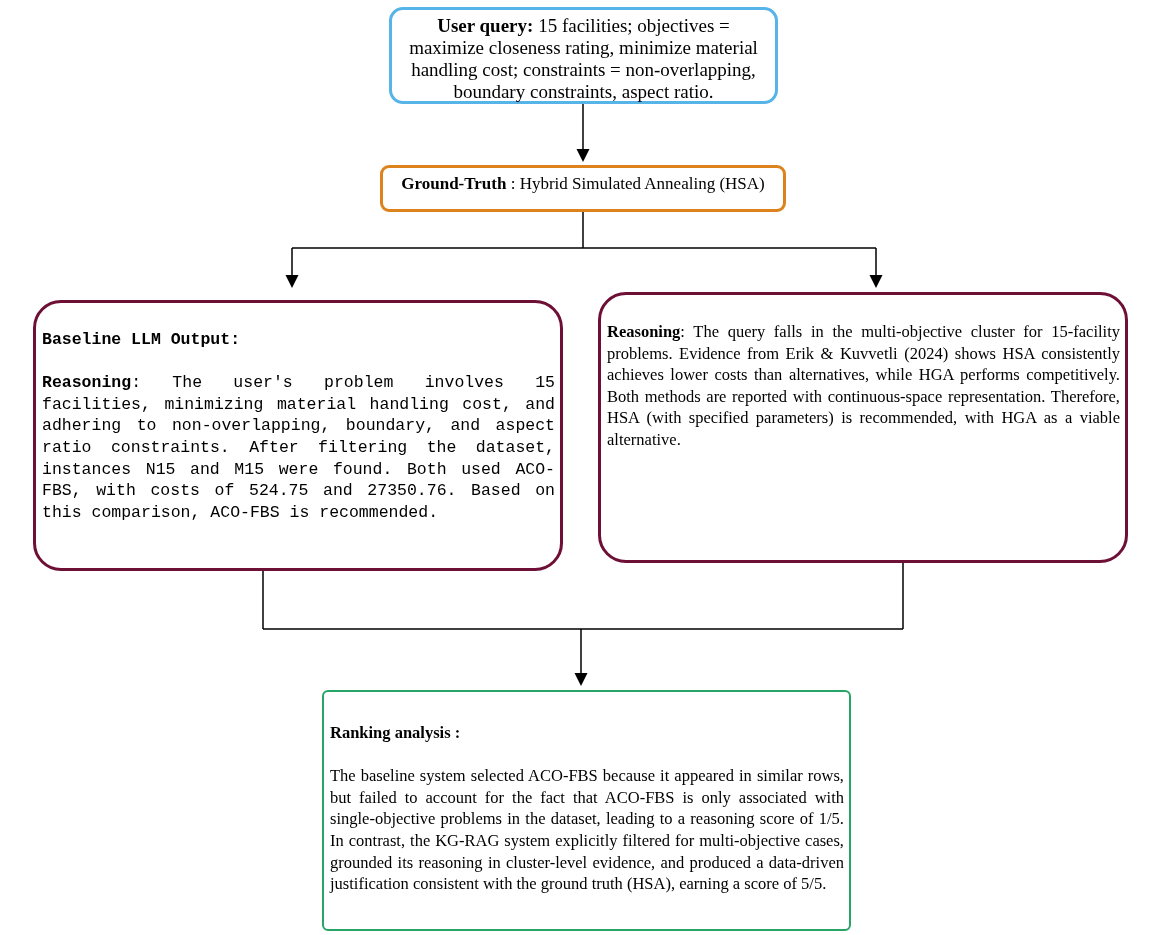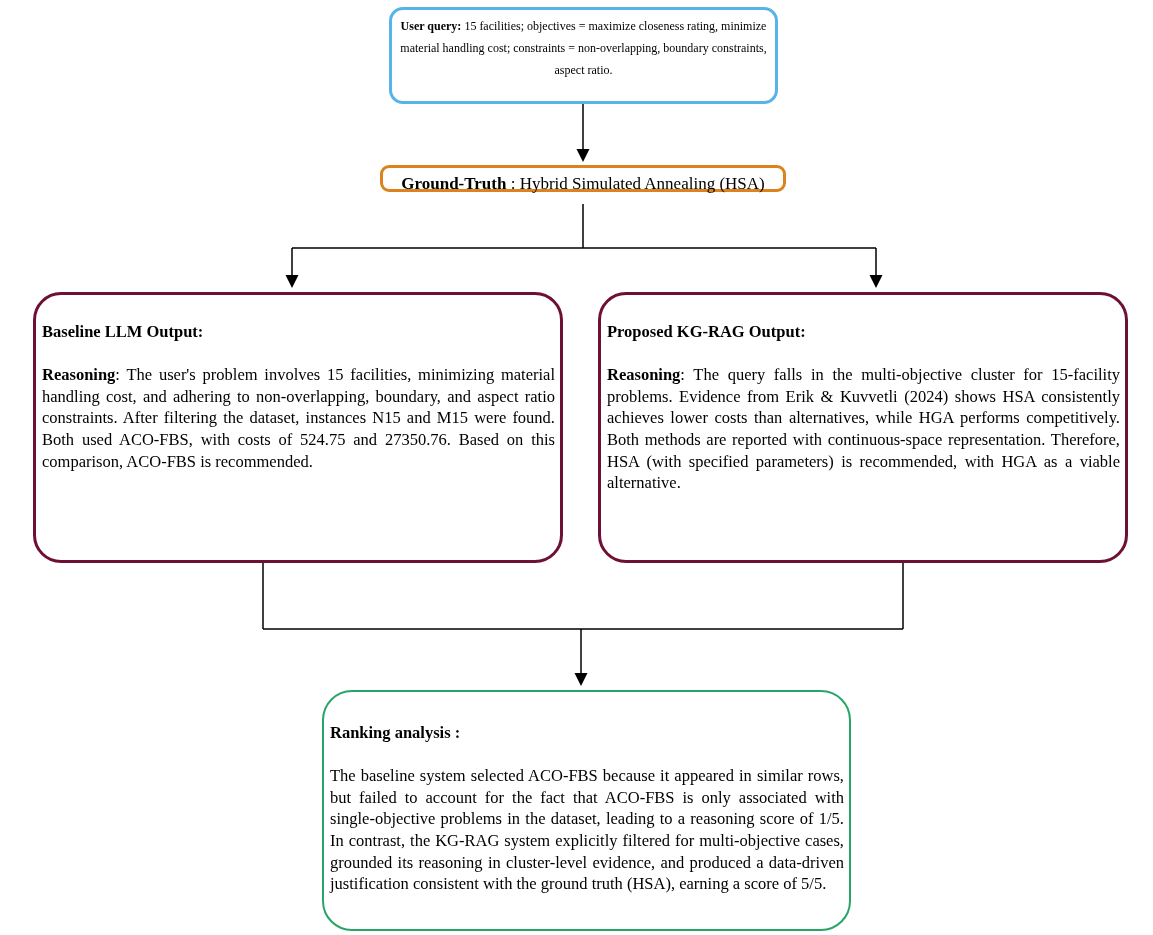--- a/index.html
+++ b/index.html
@@ -7,37 +7,37 @@
     position:relative; width:1153px; height:935px;
     font-family:"Liberation Serif","DejaVu Serif",serif;
     color:#000000; background:#ffffff; overflow:hidden;
   }
   .connectors { position:absolute; left:0; top:0; pointer-events:none; }
   .connectors line { stroke:#000000; stroke-width:1.5; }
   .box { position:absolute; background:#ffffff; box-sizing:border-box; }
   .user-query {
     left:389px; top:7px; width:389px; height:97px;
     border:3px solid var(--user-query-border,#56b4e9); border-radius:14px;
-    text-align:center; font-size:12px; line-height:22px; padding:5px 8px;
+    text-align:center; font-size:19px; line-height:22px; padding:5px 8px;
   }
   .ground-truth {
-    left:380px; top:165px; width:406px; height:27px;
+    left:380px; top:165px; width:406px; height:47px;
     border:3px solid var(--ground-truth-border,#dd831d); border-radius:9px;
     text-align:center; font-size:17px; line-height:32px;
   }
   .output-box {
     width:530px; height:271px;
     border:3px solid var(--output-border,#6e0f35); border-radius:28px;
     font-size:16.5px; line-height:21.6px; padding:26px 5px 8px 6px;
   }
-  .baseline { left:33px; top:292px; }
+  .baseline { left:33px; top:300px;font-family:Liberation Mono, monospace; }
   .kg-rag  { left:598px; top:292px; }
   .ranking {
     left:322px; top:690px; width:529px; height:241px;
-    border:2px solid var(--ranking-border,#27a567); border-radius:30px;
+    border:2px solid var(--ranking-border,#27a567); border-radius:6px;
     font-size:16.5px; line-height:21.6px; padding:30px 5px 8px 6px;
   }
   .box p { margin:0 0 21.6px 0; }
   .just { text-align:justify; }
   .b { font-weight:bold; }
 </style>
 </head>
 <body>
 
 <div class="canvas">
@@ -69,21 +69,20 @@
   <div class="box ground-truth">
     <span class="b">Ground-Truth</span><span> : Hybrid Simulated Annealing (HSA)</span>
   </div>
 
   <div class="box output-box baseline">
     <p class="b">Baseline LLM Output:</p>
     <p class="just"><span class="b">Reasoning</span><span>: The user's problem involves 15 facilities, minimizing material handling cost, and adhering to non-overlapping, boundary, and aspect ratio constraints. After filtering the dataset, instances N15 and M15 were found. Both used ACO-FBS, with costs of 524.75 and 27350.76. Based on this comparison, ACO-FBS is recommended.</span></p>
   </div>
 
   <div class="box output-box kg-rag">
-    <p class="b">Proposed KG-RAG Output:</p>
     <p class="just"><span class="b">Reasoning</span><span>: The query falls in the multi-objective cluster for 15-facility problems. Evidence from Erik &amp; Kuvvetli (2024) shows HSA consistently achieves lower costs than alternatives, while HGA performs competitively. Both methods are reported with continuous-space representation. Therefore, HSA (with specified parameters) is recommended, with HGA as a viable alternative.</span></p>
   </div>
 
   <div class="box ranking">
     <p class="b">Ranking analysis :</p>
     <p class="just">The baseline system selected ACO-FBS because it appeared in similar rows, but failed to account for the fact that ACO-FBS is only associated with single-objective problems in the dataset, leading to a reasoning score of 1/5. In contrast, the KG-RAG system explicitly filtered for multi-objective cases, grounded its reasoning in cluster-level evidence, and produced a data-driven justification consistent with the ground truth (HSA), earning a score of 5/5.</p>
   </div>
 
 </div>
 

